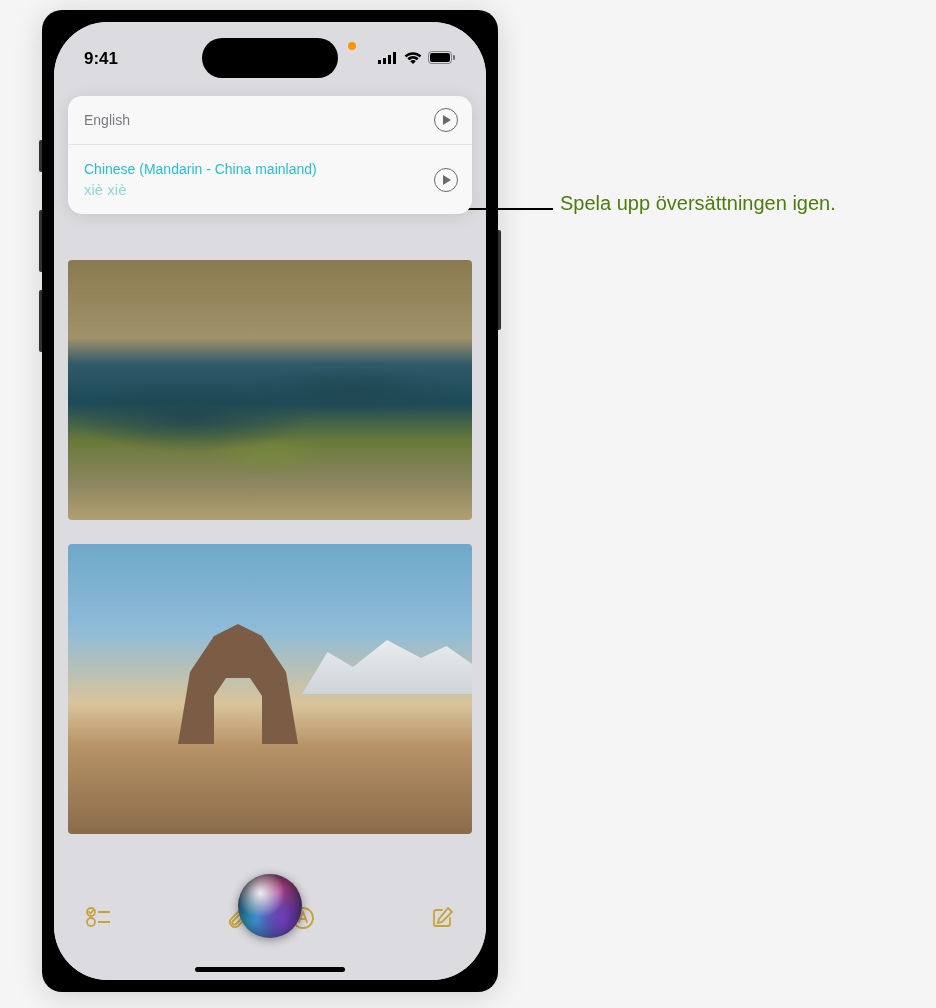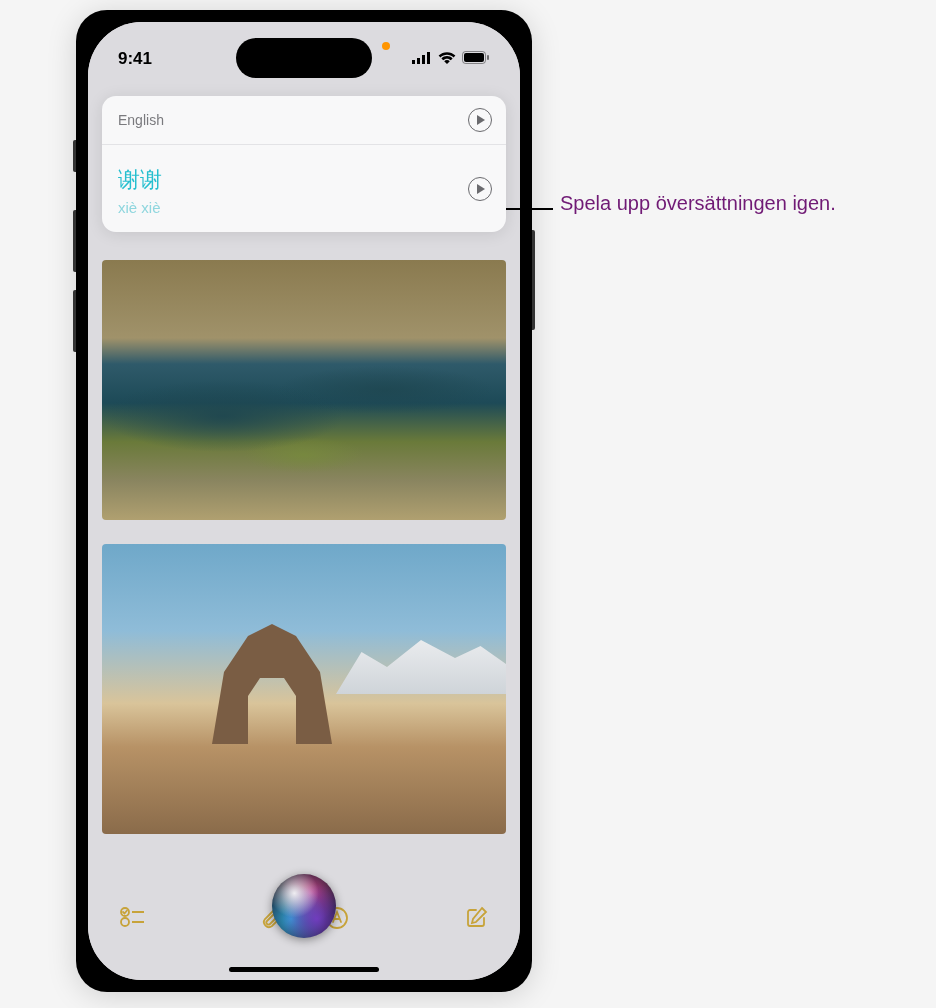--- a/index.html
+++ b/index.html
@@ -10,24 +10,23 @@
       height: 1008px;
       position: relative;
     }
     .phone-frame {
       position: absolute;
       left: 42px;
       top: 10px;
       width: 456px;
       height: 982px;
       background: #000;
-      border-radius: 31px;
+      border-radius: 20px;
       padding: 12px;
       box-shadow: 0 4px 30px rgba(0,0,0,0.15);
-      margin-left: 34px;
     }
     .phone-btn-left-1 { position: absolute; left: -3px; top: 130px; width: 3px; height: 32px; background:#333; border-radius: 2px 0 0 2px;}
     .phone-btn-left-2 { position: absolute; left: -3px; top: 200px; width: 3px; height: 62px; background:#333; border-radius: 2px 0 0 2px;}
     .phone-btn-left-3 { position: absolute; left: -3px; top: 280px; width: 3px; height: 62px; background:#333; border-radius: 2px 0 0 2px;}
     .phone-btn-right { position: absolute; right: -3px; top: 220px; width: 3px; height: 100px; background:#333; border-radius: 0 2px 2px 0;}
     .screen {
       width: 100%; height: 100%;
       background: #dcdbdf;
       border-radius: 54px;
       overflow: hidden;
@@ -135,21 +134,21 @@
     .play-btn::after {
       content:""; width:0; height:0;
       border-left: 8px solid #6a6a6e;
       border-top: 5px solid transparent;
       border-bottom: 5px solid transparent;
       margin-left: 2px;
     }
     .callout {
       position:absolute;
       left: 560px; top: 192px;
-      font-size: 20px; color:#701a75;
+      font-size: 20px; color:#4d7c0f;
     }
     .callout-line {
       position:absolute;
       left: 443px; top: 208px;
       width: 110px; height: 2px;
       background: #000;
     }
     .callout-line::before{
       content:""; position:absolute; left:-1px; top:-4px;
       width: 2px; height: 10px; background:#000;
@@ -204,21 +203,21 @@
       </div>
     </div>
 
     <div class="translation-card">
       <div class="t-row">
         <div class="t-lang">English</div>
         <div class="play-btn"></div>
       </div>
       <div class="t-divider"></div>
       <div class="t-row">
-        <div class="t-chars">谢谢</div>
+        <div class="t-lang2">Chinese (Mandarin - China mainland)</div>
         <div class="t-pinyin">xiè xiè</div>
         <div class="play-btn"></div>
       </div>
     </div>
 
     <div class="siri-orb"></div>
 
     <div class="bottom-toolbar">
       <span class="tb-icon">
         <svg width="26" height="22" viewBox="0 0 26 22" fill="none" stroke="#c7a33a" stroke-width="1.8">

